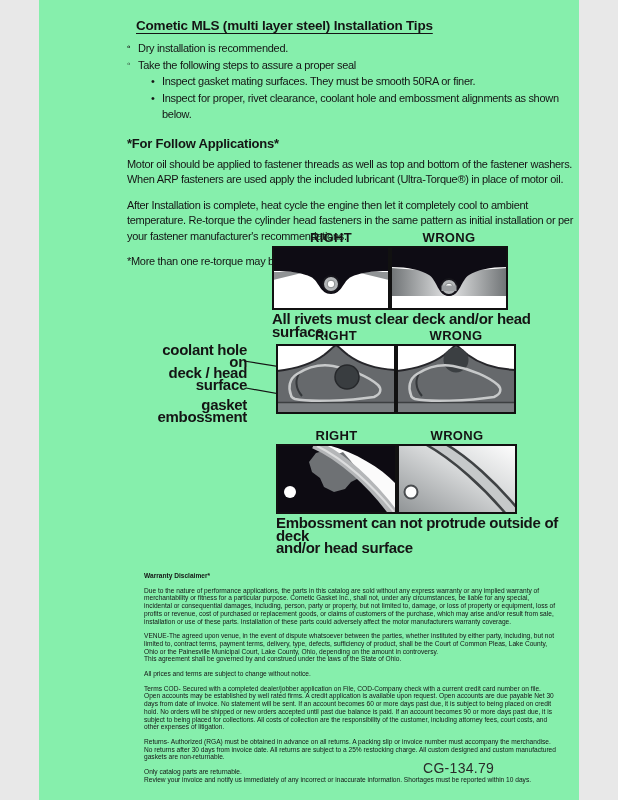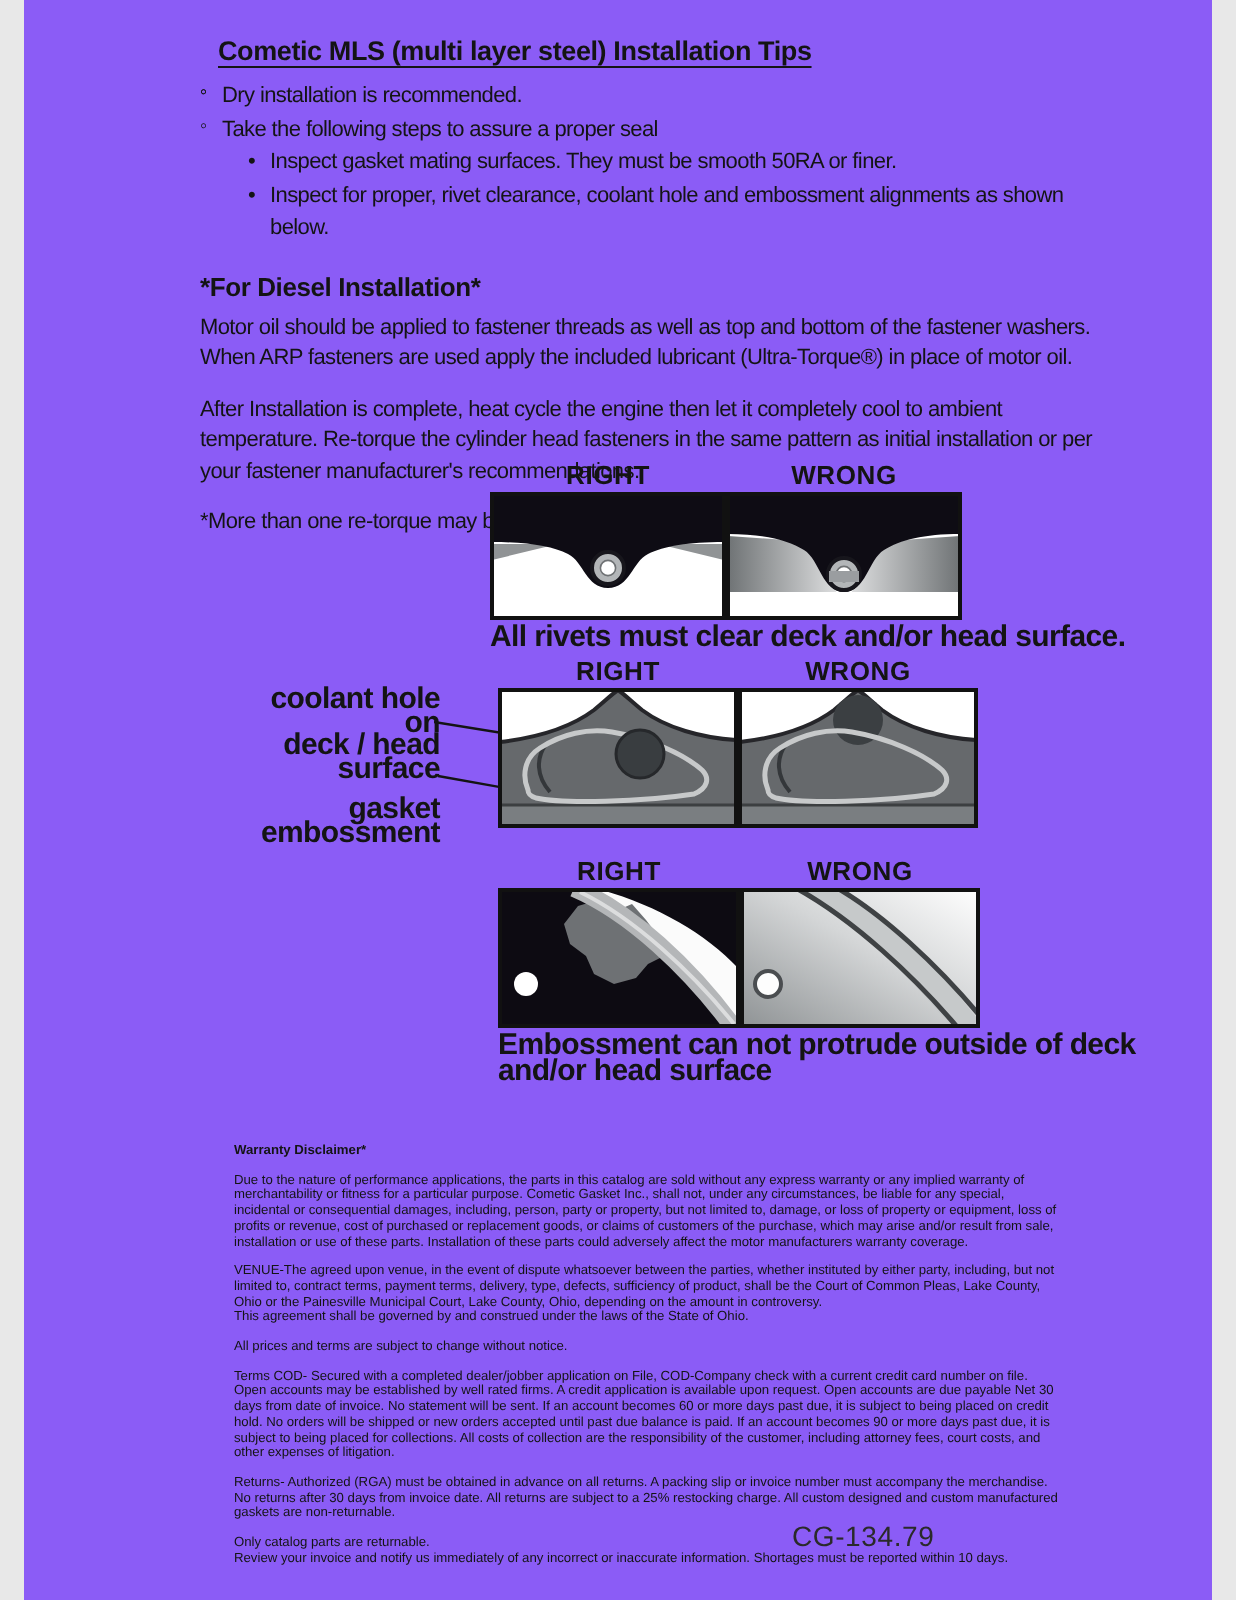--- a/index.html
+++ b/index.html
@@ -1,19 +1,19 @@
 <!DOCTYPE html>
 <html><head>
 <meta charset="utf-8">
 <style>
   html,body{margin:0;padding:0;background:#e8e8e8;}
   .page{
     position:relative;
-    width:594px;height:800px;
-    background:#8b5cf6;
+    width:540px;height:800px;
+    background:#86efac;
     margin:0 auto;
     font-family:"Liberation Sans", sans-serif;
     color:#141414;
     overflow:hidden;
   }
   
   .content{position:absolute;left:88px;top:18px;width:452px;letter-spacing:-0.3px;}
   .page-title{
     font-size:13.5px;font-weight:bold;margin:0 0 7px 9px;
     text-decoration:underline;text-underline-offset:3px;
@@ -53,21 +53,21 @@
 
   <div class="content">
     <h1 class="page-title">Cometic MLS (multi layer steel) Installation Tips</h1>
     <ul class="bullets">
       <li><span class="marker">◦</span></li>
       <li><span class="marker">◦</span><span>Dry installation is recommended.</span></li>
       <li><span class="marker">◦</span><span>Take the following steps to assure a proper seal</span></li>
       <li class="sub"><span class="marker">•</span><span>Inspect gasket mating surfaces.  They must be smooth 50RA or finer.</span></li>
       <li class="sub"><span class="marker">•</span><span>Inspect for proper, rivet clearance, coolant hole and embossment alignments as shown below.</span></li>
     </ul>
-    <h2 class="section-heading">*For Diesel Installation*</h2>
+    <h2 class="section-heading">*For Follow Applications*</h2>
     <p class="body-par">Motor oil should be applied to fastener threads as well as top and bottom of the fastener washers. When ARP fasteners are used apply the included lubricant (Ultra-Torque®) in place of motor oil.</p>
     <p class="body-par">After Installation is complete, heat cycle the engine then let it completely cool to ambient temperature. Re-torque the cylinder head fasteners in the same pattern as initial installation or per your fastener manufacturer's recommendations.</p>
     <p class="body-par">*More than one re-torque may be required to achieve proper fastener stretch*</p>
   </div>
 
   <section class="figure" style="left:233px;top:231px;">
     <div class="fig-cols">
       <div class="fig-col">
         <div class="fig-label">RIGHT</div>
         <div class="fig-box">

